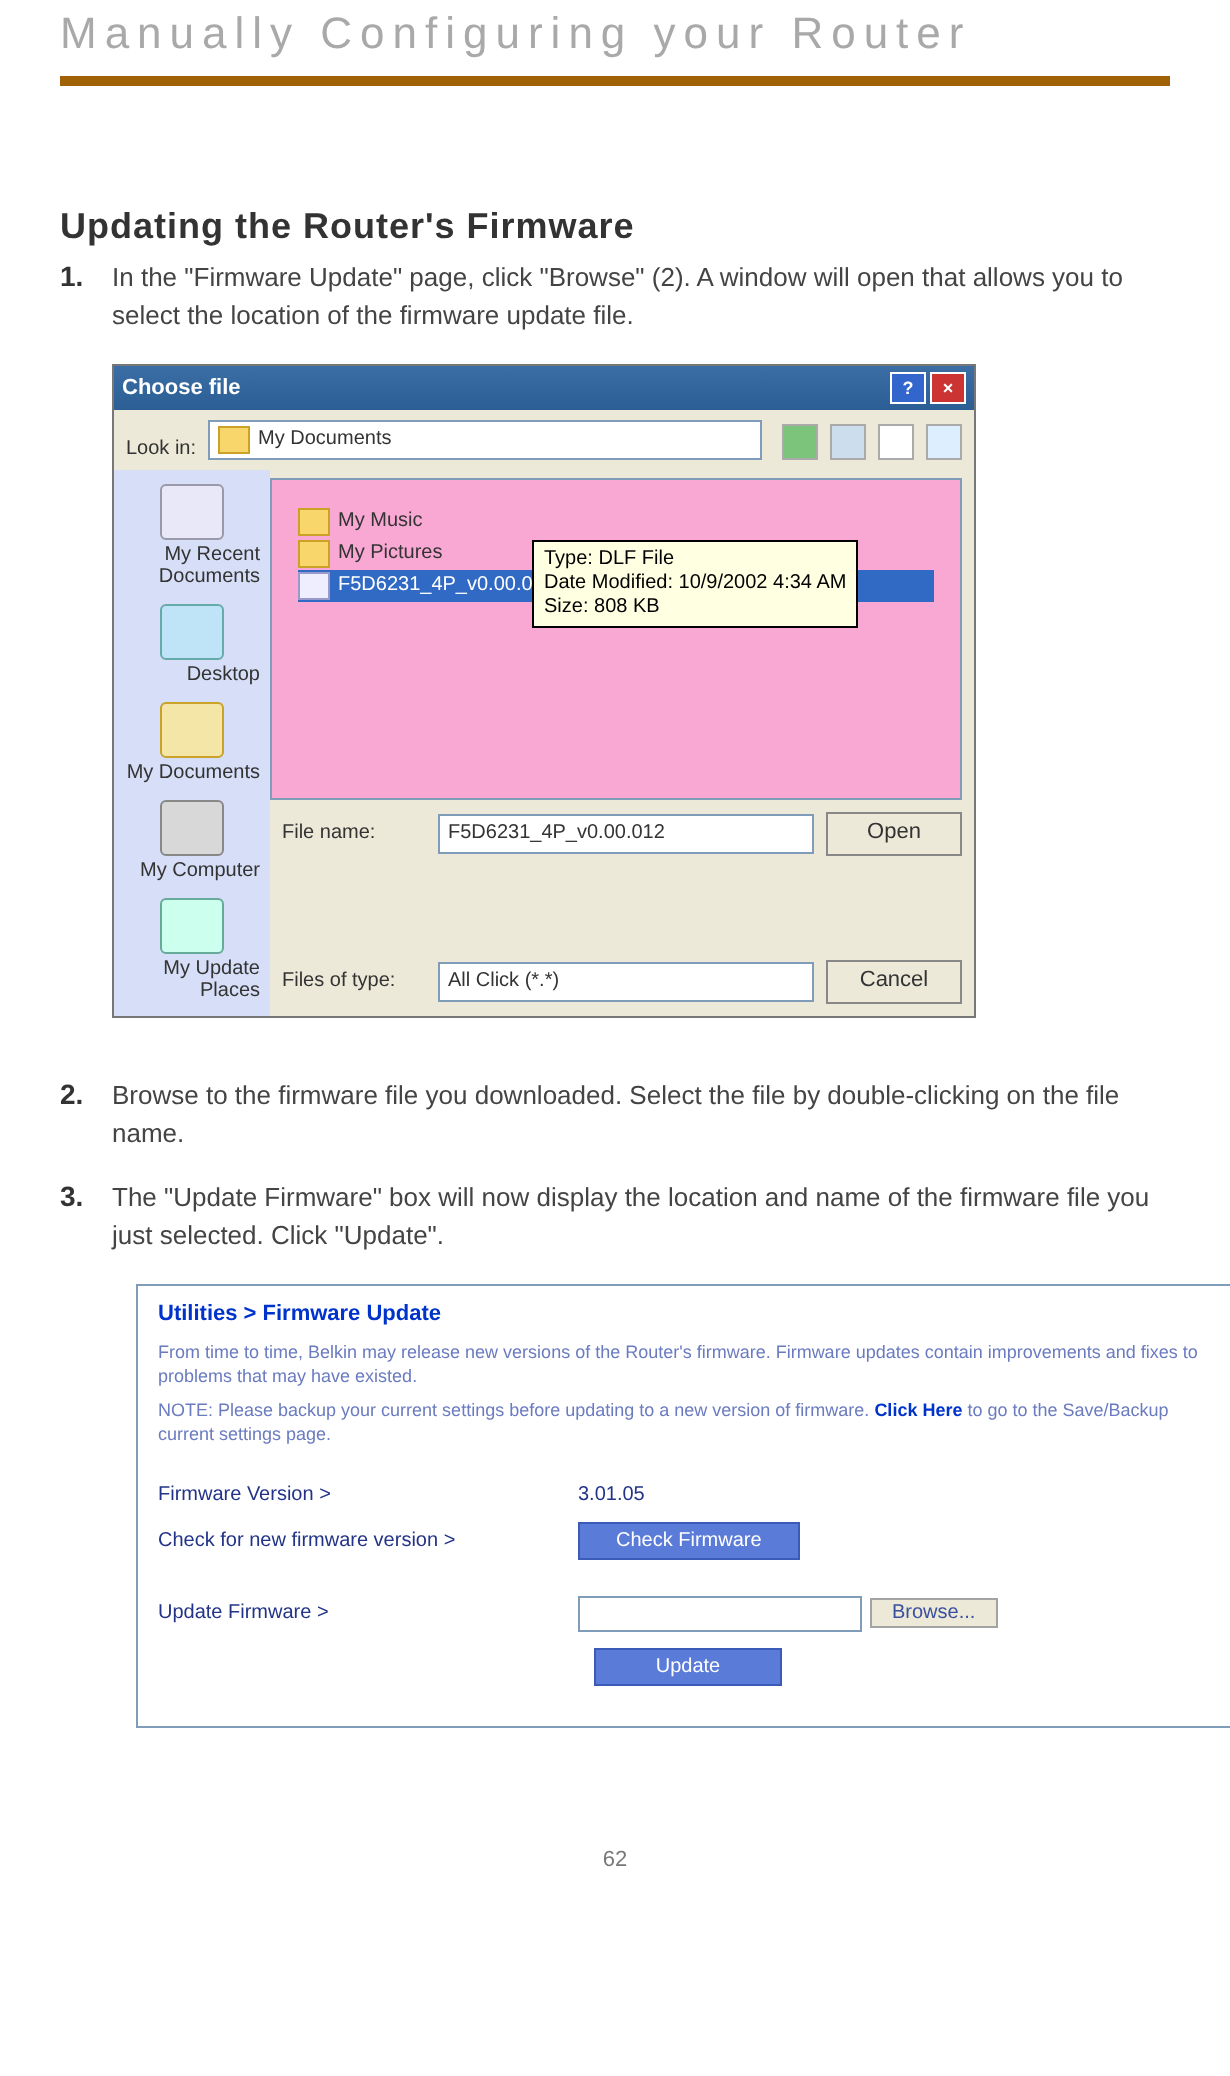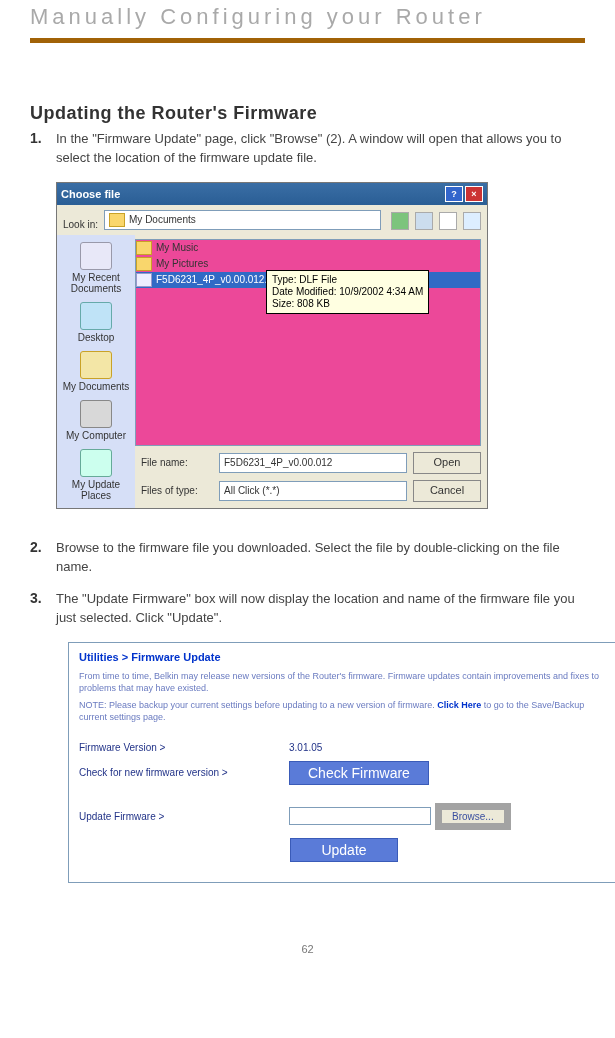--- a/index.html
+++ b/index.html
@@ -116,43 +116,43 @@
   .places {
     background: #d6dff7;
     width: 78px;
     padding: 4px 0;
     display: flex; flex-direction: column; align-items: center;
     gap: 2px;
   }
   .place {
     width: 68px;
     padding: 3px 0;
-    text-align: center;
+    text-align: right;
     color: #333;
     line-height: 1.1;
   }
   .place .pic {
     width: 30px; height: 26px;
     margin: 0 auto 2px;
     background: #f3e6a6;
     border: 1px solid #c9a227;
     border-radius: 3px;
   }
   .place.doc .pic { background: #e8e8f8; border-color: #99a; }
   .place.desk .pic { background: #bfe3f7; border-color: #6aa; }
   .place.mycomp .pic { background: #d8d8d8; border-color: #888; }
   .place.net .pic { background: #cfe; border-color: #6a9; }
 
   .filearea {
     flex: 1;
-    background: #ec4899;
+    background: #f9a8d4;
     border: 1px solid #7f9db9;
     margin: 4px 6px 0 0;
     height: 170px;
-    padding: 0;
+    padding: 13px;
     position: relative;
   }
   .fa-row { display: flex; align-items: center; gap: 4px; height: 16px; }
   .fa-row .fic { width: 14px; height: 12px; background: #f9d66c; border: 1px solid #c9a227; }
   .fa-row.sel { background: #316ac5; color: #fff; }
   .fa-row.sel .fic { background: #eef; border-color: #99c; }
   .tooltip {
     position: absolute;
     left: 130px; top: 30px;
     background: #ffffe1;
@@ -223,31 +223,31 @@
     color: #223388;
     font-weight: normal;
     font-size: 10px;
     padding-right: 10px;
   }
   .fw-val { color: #223388; font-size: 10px; }
   .bluebtn {
     background: #5a7bd8;
     color: #fff;
     padding: 3px 18px;
-    font-size: 14px;
+    font-size: 10px;
     border: 1px solid #3a5bb8;
   }
   .txtfield {
     background: #fff;
     border: 1px solid #7f9db9;
     width: 140px; height: 16px;
   }
   .browsebtn {
     background: #ece9d8;
-    border: 7px solid #a3a3a3;
+    border: 1px solid #a3a3a3;
     padding: 1px 10px;
     font-size: 10px;
     margin-left: 4px;
   }
   .center { text-align: center; margin-top: 12px; }
 
   .pagenum {
     text-align: center;
     font-size: 11px;
     color: #777;
@@ -316,21 +316,21 @@
             <div>Size: 808 KB</div>
           </div>
         </div>
         <div class="bottomrow">
           <span class="blbl">File name:</span>
           <div class="binput">
               <span>F5D6231_4P_v0.00.012</span>
             </div>
           <div class="dlgbtn">Open</div>
         </div>
-        <div class="bottomrow" style="padding-top:0;">
+        <div class="bottomrow" style="padding-top:0;margin-top:46px;">
           <span class="blbl">Files of type:</span>
           <div class="binput">
               <span>All Click (*.*)</span>
             </div>
           <div class="dlgbtn">Cancel</div>
         </div>
       </div>
     </div>
   </div>
 

